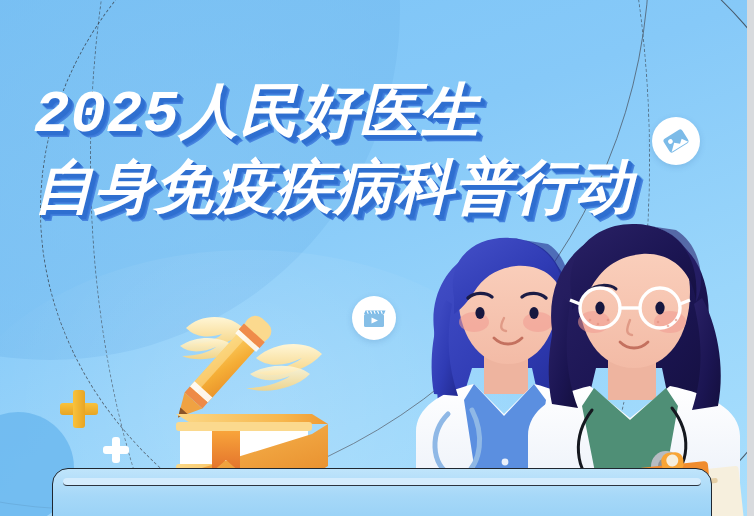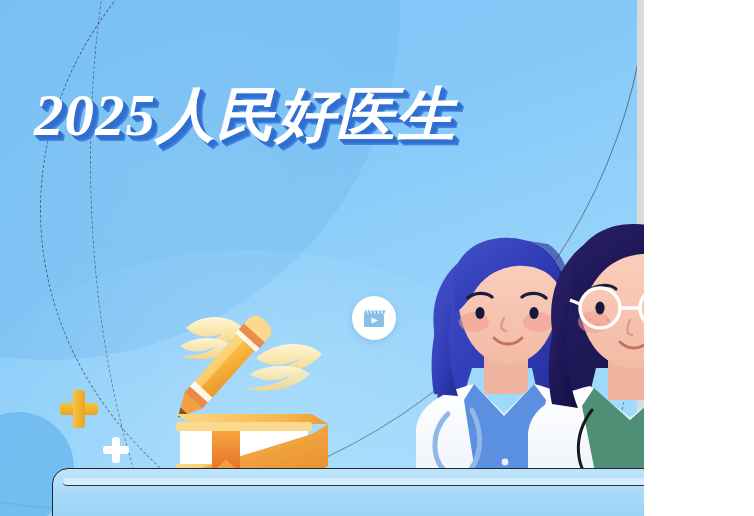--- a/index.html
+++ b/index.html
@@ -4,25 +4,25 @@
 <style>
   html, body {
     margin: 0;
     padding: 0;
     background: #ffffff;
   }
   * { box-sizing: border-box; }
 
   .banner {
     position: relative;
-    width: 644px;
+    width: 754px;
     height: 516px;
     overflow: hidden;
     background: linear-gradient(160deg, #7cc4f7 0%, #86c9f8 35%, #9ad6fb 70%, #a9dffd 100%);
-    font-family: Liberation Serif, serif;
+    font-family: Liberation Mono, monospace;
   }
 
   
   .bg-layer { position: absolute; inset: 0; overflow: hidden; }
 
   .big-circle-tl {
     position: absolute;
     left: -300px;
     top: -340px;
     width: 700px;
@@ -203,20 +203,21 @@
     <div class="arc-big"></div>
     <div class="arc-mid"></div>
     <div class="arc-dashed-1"></div>
     <div class="arc-dashed-2"></div>
     <div class="tint-lower"></div>
     <div class="soft-circle-bl"></div>
   </div>
 
   <div class="headline">
     <div class="hl-line hl-1">2025人民好医生</div>
+    <div class="hl-line hl-2">自身免疫疾病科普行动</div>
   </div>
 
   <div class="badge badge-photo">
     <svg width="30" height="30" viewBox="0 0 30 30">
       <g transform="rotate(-32 15 15)">
         <rect x="4" y="7" width="22" height="16" rx="3" fill="#7cbbe8"></rect>
         <circle cx="10" cy="12.5" r="2.4" fill="#ffffff"></circle>
         <path d="M5.5 22 L12.5 15.5 L17 19.5 L21 16 L25 22 Z" fill="#ffffff"></path>
       </g>
     </svg>

